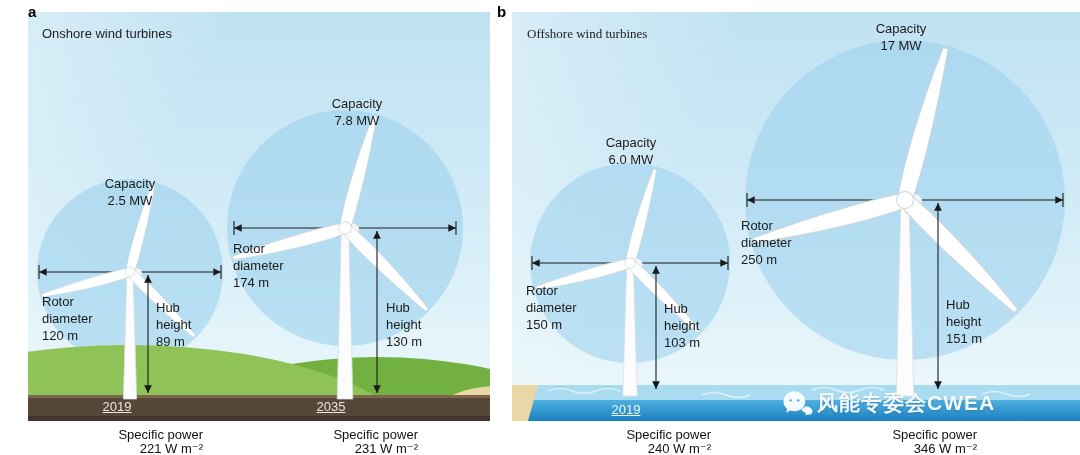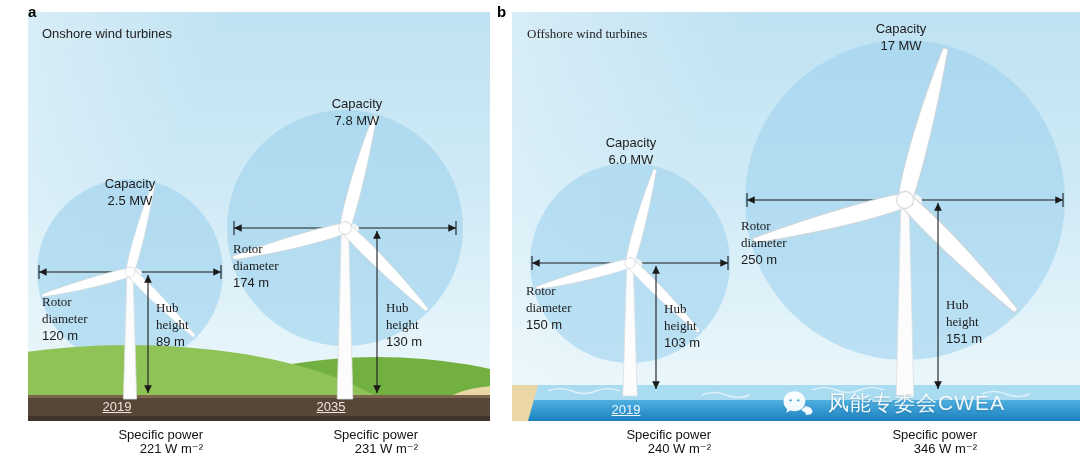--- a/index.html
+++ b/index.html
@@ -5,28 +5,28 @@
   * { margin:0; padding:0; box-sizing:border-box; }
   body { background:#fff; font-family:"Liberation Sans","DejaVu Sans",sans-serif; }
   .fig { position:relative; width:1080px; height:455px; background:#ffffff; overflow:hidden; }
   .panel { position:absolute; top:12px; height:409px;
            background:
              linear-gradient(115deg, rgba(255,255,255,0.38) 0%, rgba(255,255,255,0) 32%),
              linear-gradient(180deg,#bfe2f2 0%,#cfeaf6 42%,#e4f4fa 80%,#eef8fc 100%); }
   .panel svg.scene { position:absolute; left:0; top:0; }
   .lbl { position:absolute; font-size:13px; line-height:1.3; color:#1b1b1b; }
   .center { text-align:center; }
-  .lead-label { display:block;font-family:Liberation Serif, serif; }
+  .lead-label { display:block; }
   .year { color:#ece5d8; text-align:center;text-decoration:underline; }
   .year-b { color:#eef7fc; }
   .caption { position:absolute; font-size:13px; line-height:14px; color:#111; text-align:right; padding-top:2px; }
   .panel-letter { position:absolute; font-weight:bold; font-size:15px; color:#000; }
   .title { position:absolute; font-size:13px; color:#222; }
-  .watermark { position:absolute; left:783px; top:389px; display:flex; align-items:center; gap:15px;
-               color:rgba(255,255,255,0.94); font-size:21px; font-weight:normal; letter-spacing:1px;
+  .watermark { position:absolute; left:783px; top:389px; display:flex; align-items:center; gap:4px;
+               color:rgba(255,255,255,0.94); font-size:21px; font-weight:bold; letter-spacing:1px;
                text-shadow:0 1px 2px rgba(0,60,90,0.28); z-index:5; }
 </style>
 </head>
 <body>
 
 <div class="fig">
 
   <svg width="0" height="0" style="position:absolute">
     <defs>
       <marker id="ah" viewBox="0 0 10 10" refX="10" refY="5" markerWidth="7" markerHeight="7" orient="auto-start-reverse">

